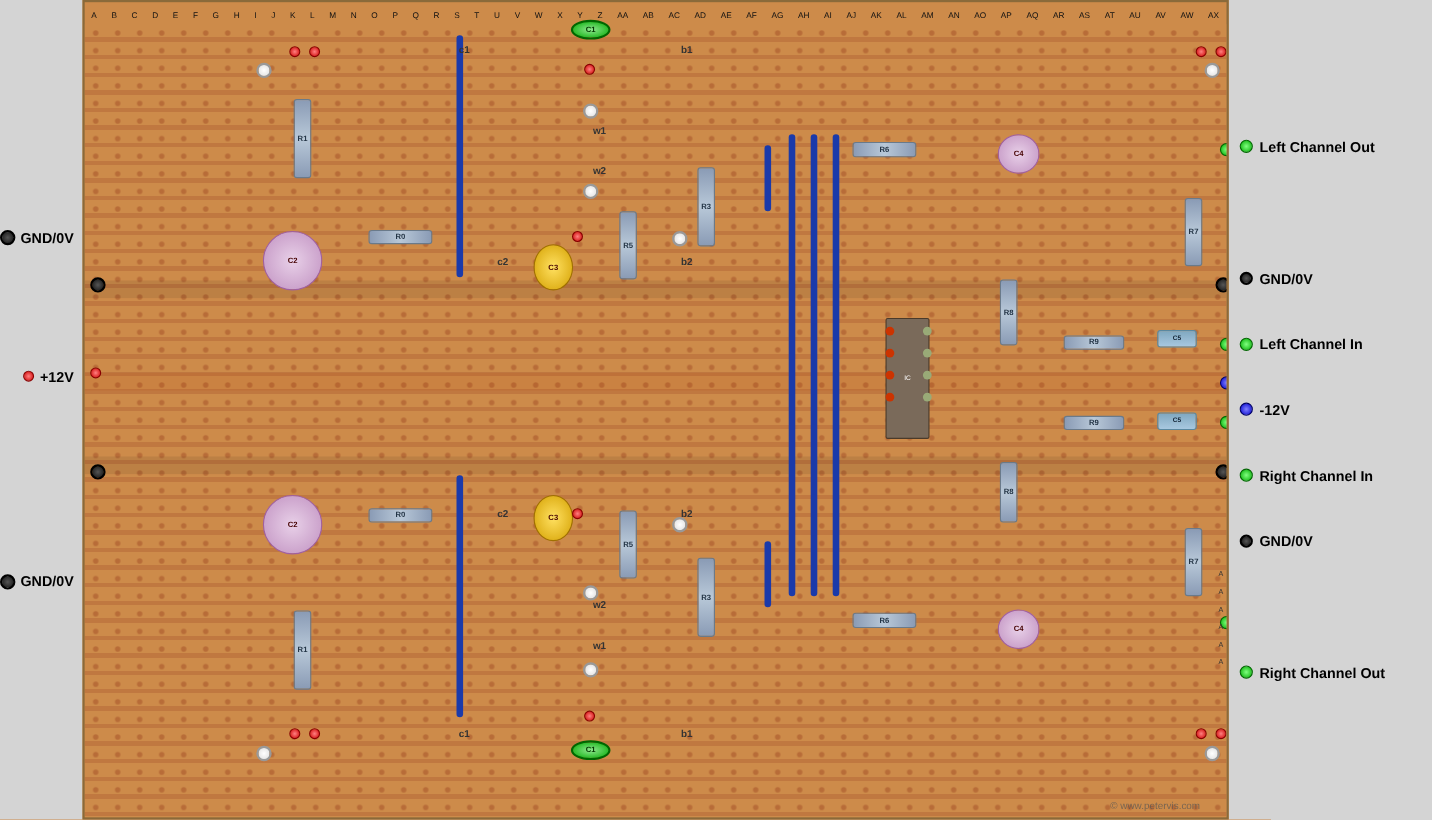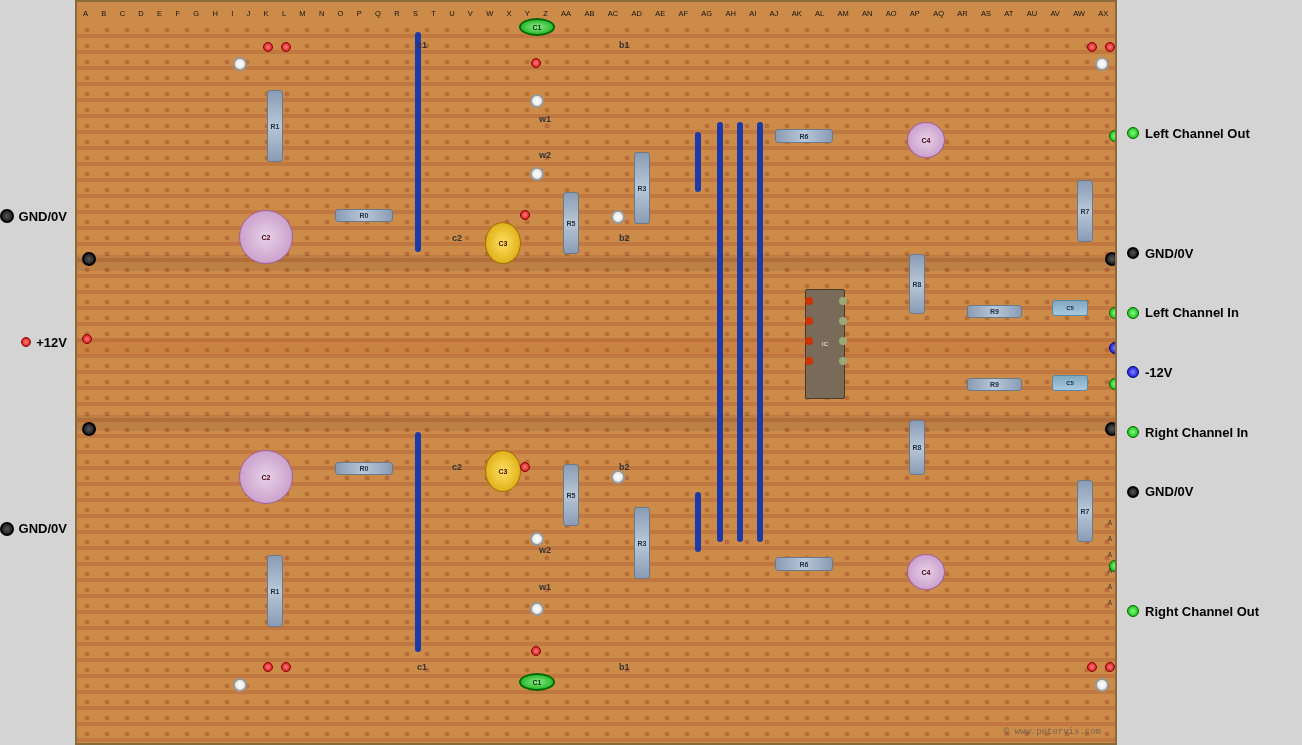--- a/index.html
+++ b/index.html
@@ -197,25 +197,24 @@
       display: flex;
       align-items: center;
       justify-content: center;
       font-size: 6px;
       color: #fff;
     }
 
     .watermark {
       position: absolute;
       bottom: 6px;
-      right: 14px;
+      right: 24px;
       font-size: 9px;
       color: #555;
       opacity: 0.7;
-      font-family: Liberation Mono, monospace;
     }
 
     .label-indicator {
       width: 12px;
       height: 12px;
       border-radius: 50%;
       display: inline-block;
       flex-shrink: 0;
     }
 

